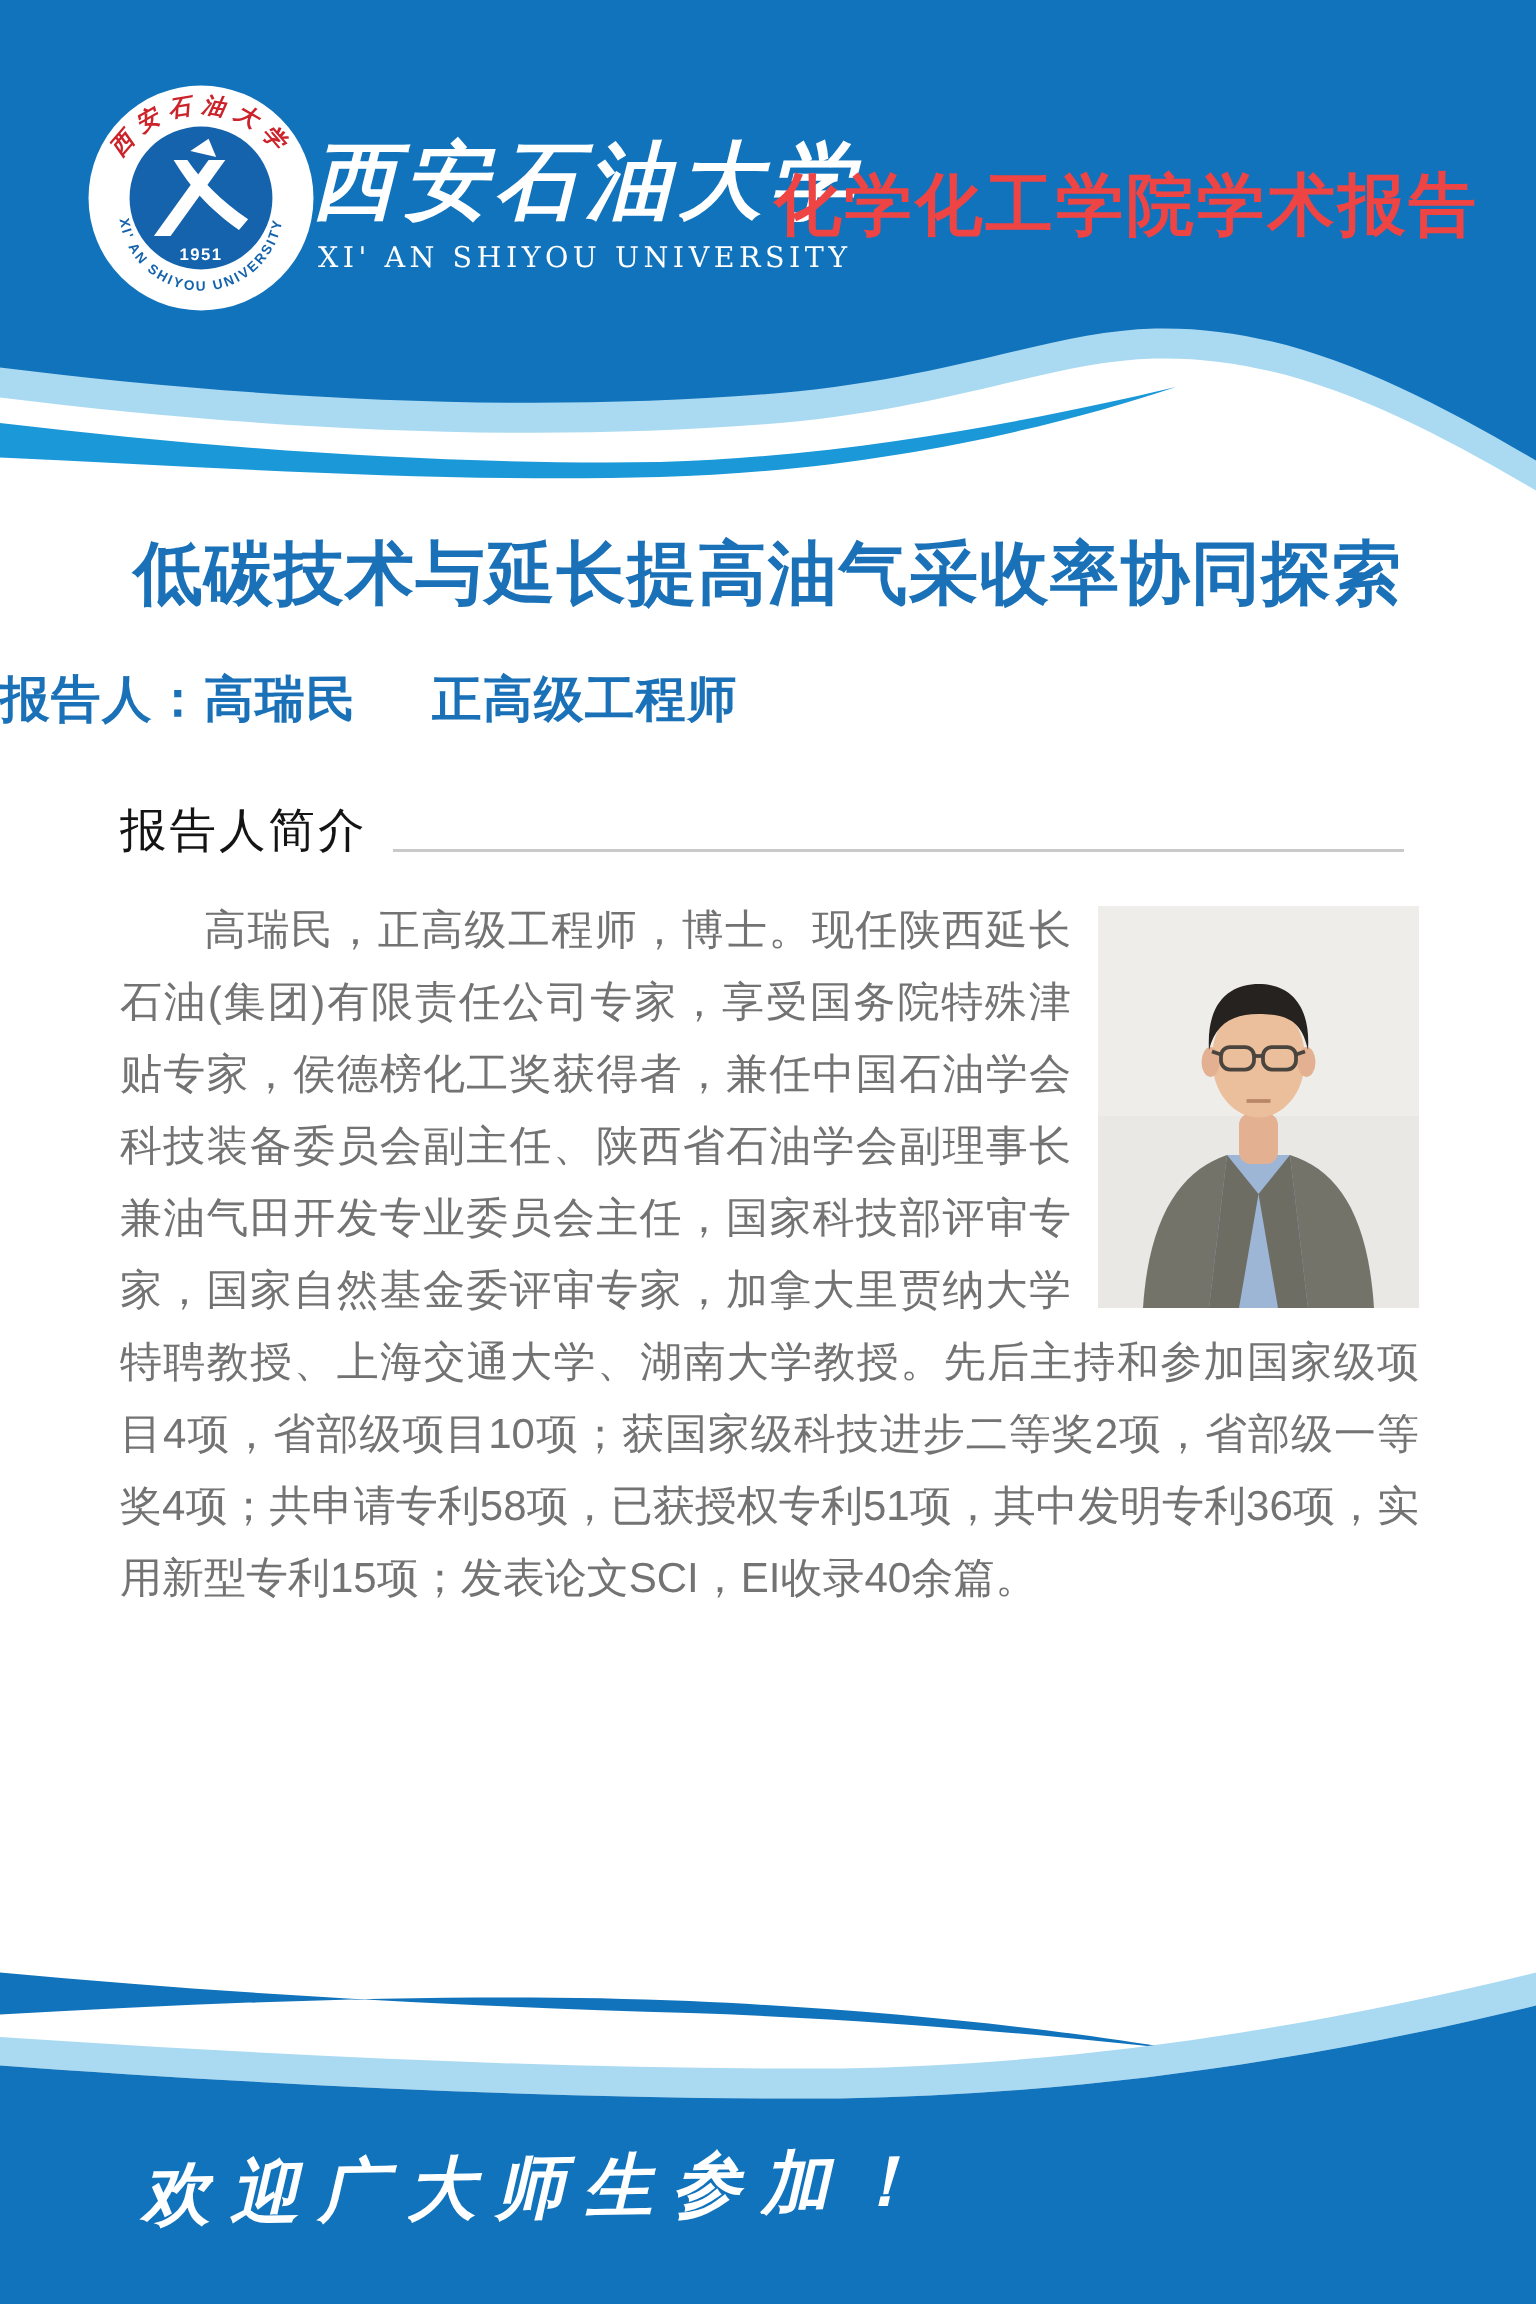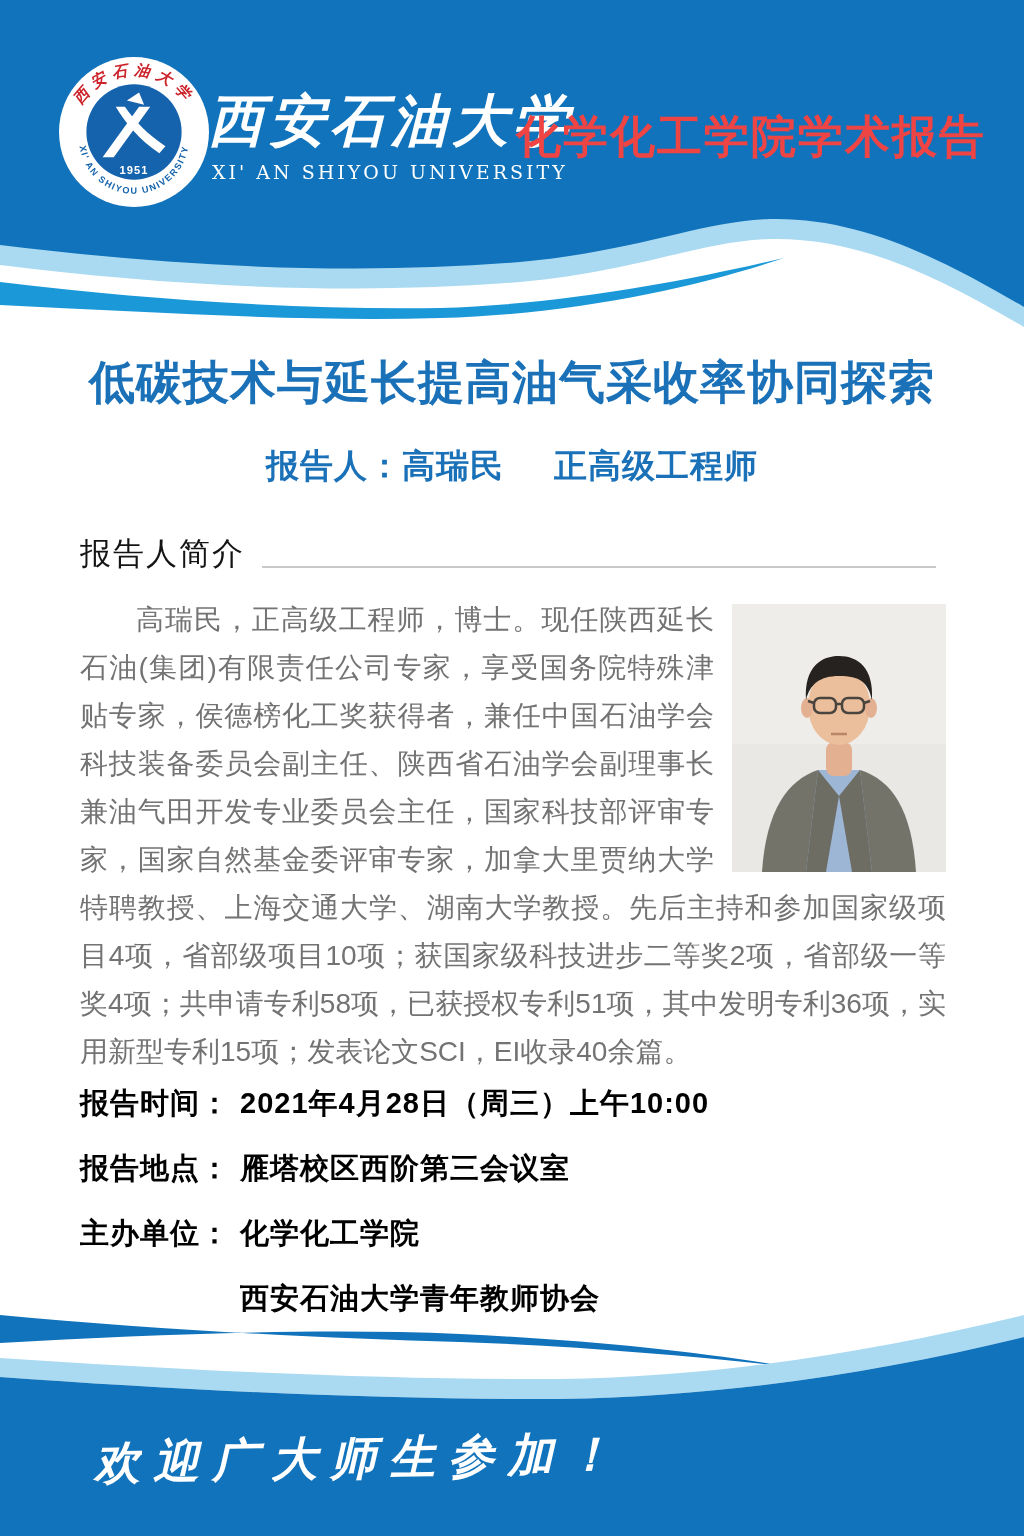--- a/index.html
+++ b/index.html
@@ -27,21 +27,21 @@
     position:absolute;left:516px;top:107px;
     color:#ef4444;font-weight:bold;font-size:45px;letter-spacing:2px;white-space:nowrap;
   }
 
   
   .talk-title{
     position:absolute;left:0;top:352px;width:1024px;text-align:center;
     color:#1a71b8;font-weight:bold;font-size:46px;letter-spacing:1px;white-space:nowrap;
   }
   .speaker-line{
-    position:absolute;left:0;top:444px;width:1024px;text-align:center;
+    position:absolute;left:0;top:444px;width:1024px;
     color:#1a71b8;font-weight:bold;font-size:33px;letter-spacing:1px;white-space:nowrap;
   }
   .speaker-gap{display:inline-block;width:50px;}
 
   
   .bio-heading{
     position:absolute;left:80px;top:533px;
     color:#141414;font-weight:normal;font-size:31px;letter-spacing:2px;
   }
   .bio-divider{
@@ -151,34 +151,20 @@
           <line x1="82" y1="99" x2="76" y2="97"></line>
           <line x1="132" y1="99" x2="138" y2="97"></line>
         </g>
 
         <line x1="99" y1="130" x2="115" y2="130" stroke="#b98767" stroke-width="2.5"></line>
       </svg>
     </div>
     <div class="bio-text">高瑞民，正高级工程师，博士。现任陕西延长石油(集团)有限责任公司专家，享受国务院特殊津贴专家，侯德榜化工奖获得者，兼任中国石油学会科技装备委员会副主任、陕西省石油学会副理事长兼油气田开发专业委员会主任，国家科技部评审专家，国家自然基金委评审专家，加拿大里贾纳大学特聘教授、上海交通大学、湖南大学教授。先后主持和参加国家级项目4项，省部级项目10项；获国家级科技进步二等奖2项，省部级一等奖4项；共申请专利58项，已获授权专利51项，其中发明专利36项，实用新型专利15项；发表论文SCI，EI收录40余篇。</div>
   </div>
 
-  <div class="details">
-    <div class="detail-row">
-      <span class="detail-label">报告时间：</span><span>2021年4月28日（周三）上午10:00</span>
-    </div>
-    <div class="detail-row">
-      <span class="detail-label">报告地点：</span><span>雁塔校区西阶第三会议室</span>
-    </div>
-    <div class="detail-row">
-      <span class="detail-label">主办单位：</span><span>化学化工学院</span>
-    </div>
-    <div class="detail-row">
-      <span class="detail-label"></span><span>西安石油大学青年教师协会</span>
-    </div>
-  </div>
 
   <svg class="footer-svg" width="1024" height="246" viewBox="0 1290 1024 246" aria-hidden="true">
 
     <path fill="#1173bb" d="M0,1315 C160,1330 320,1338 460,1342 C580,1346 690,1356 784,1366
          C700,1352 590,1340 460,1334 C320,1328 160,1334 0,1343 Z"></path>
 
     <path fill="#aadaf2" d="M0,1358 C180,1370 380,1380 560,1379 C730,1376 880,1350 1024,1315
          L1024,1337 C880,1372 730,1396 560,1399 C380,1400 180,1390 0,1377 Z"></path>
 
     <path fill="#1173bb" d="M0,1377 C180,1390 380,1400 560,1399 C730,1396 880,1372 1024,1337

